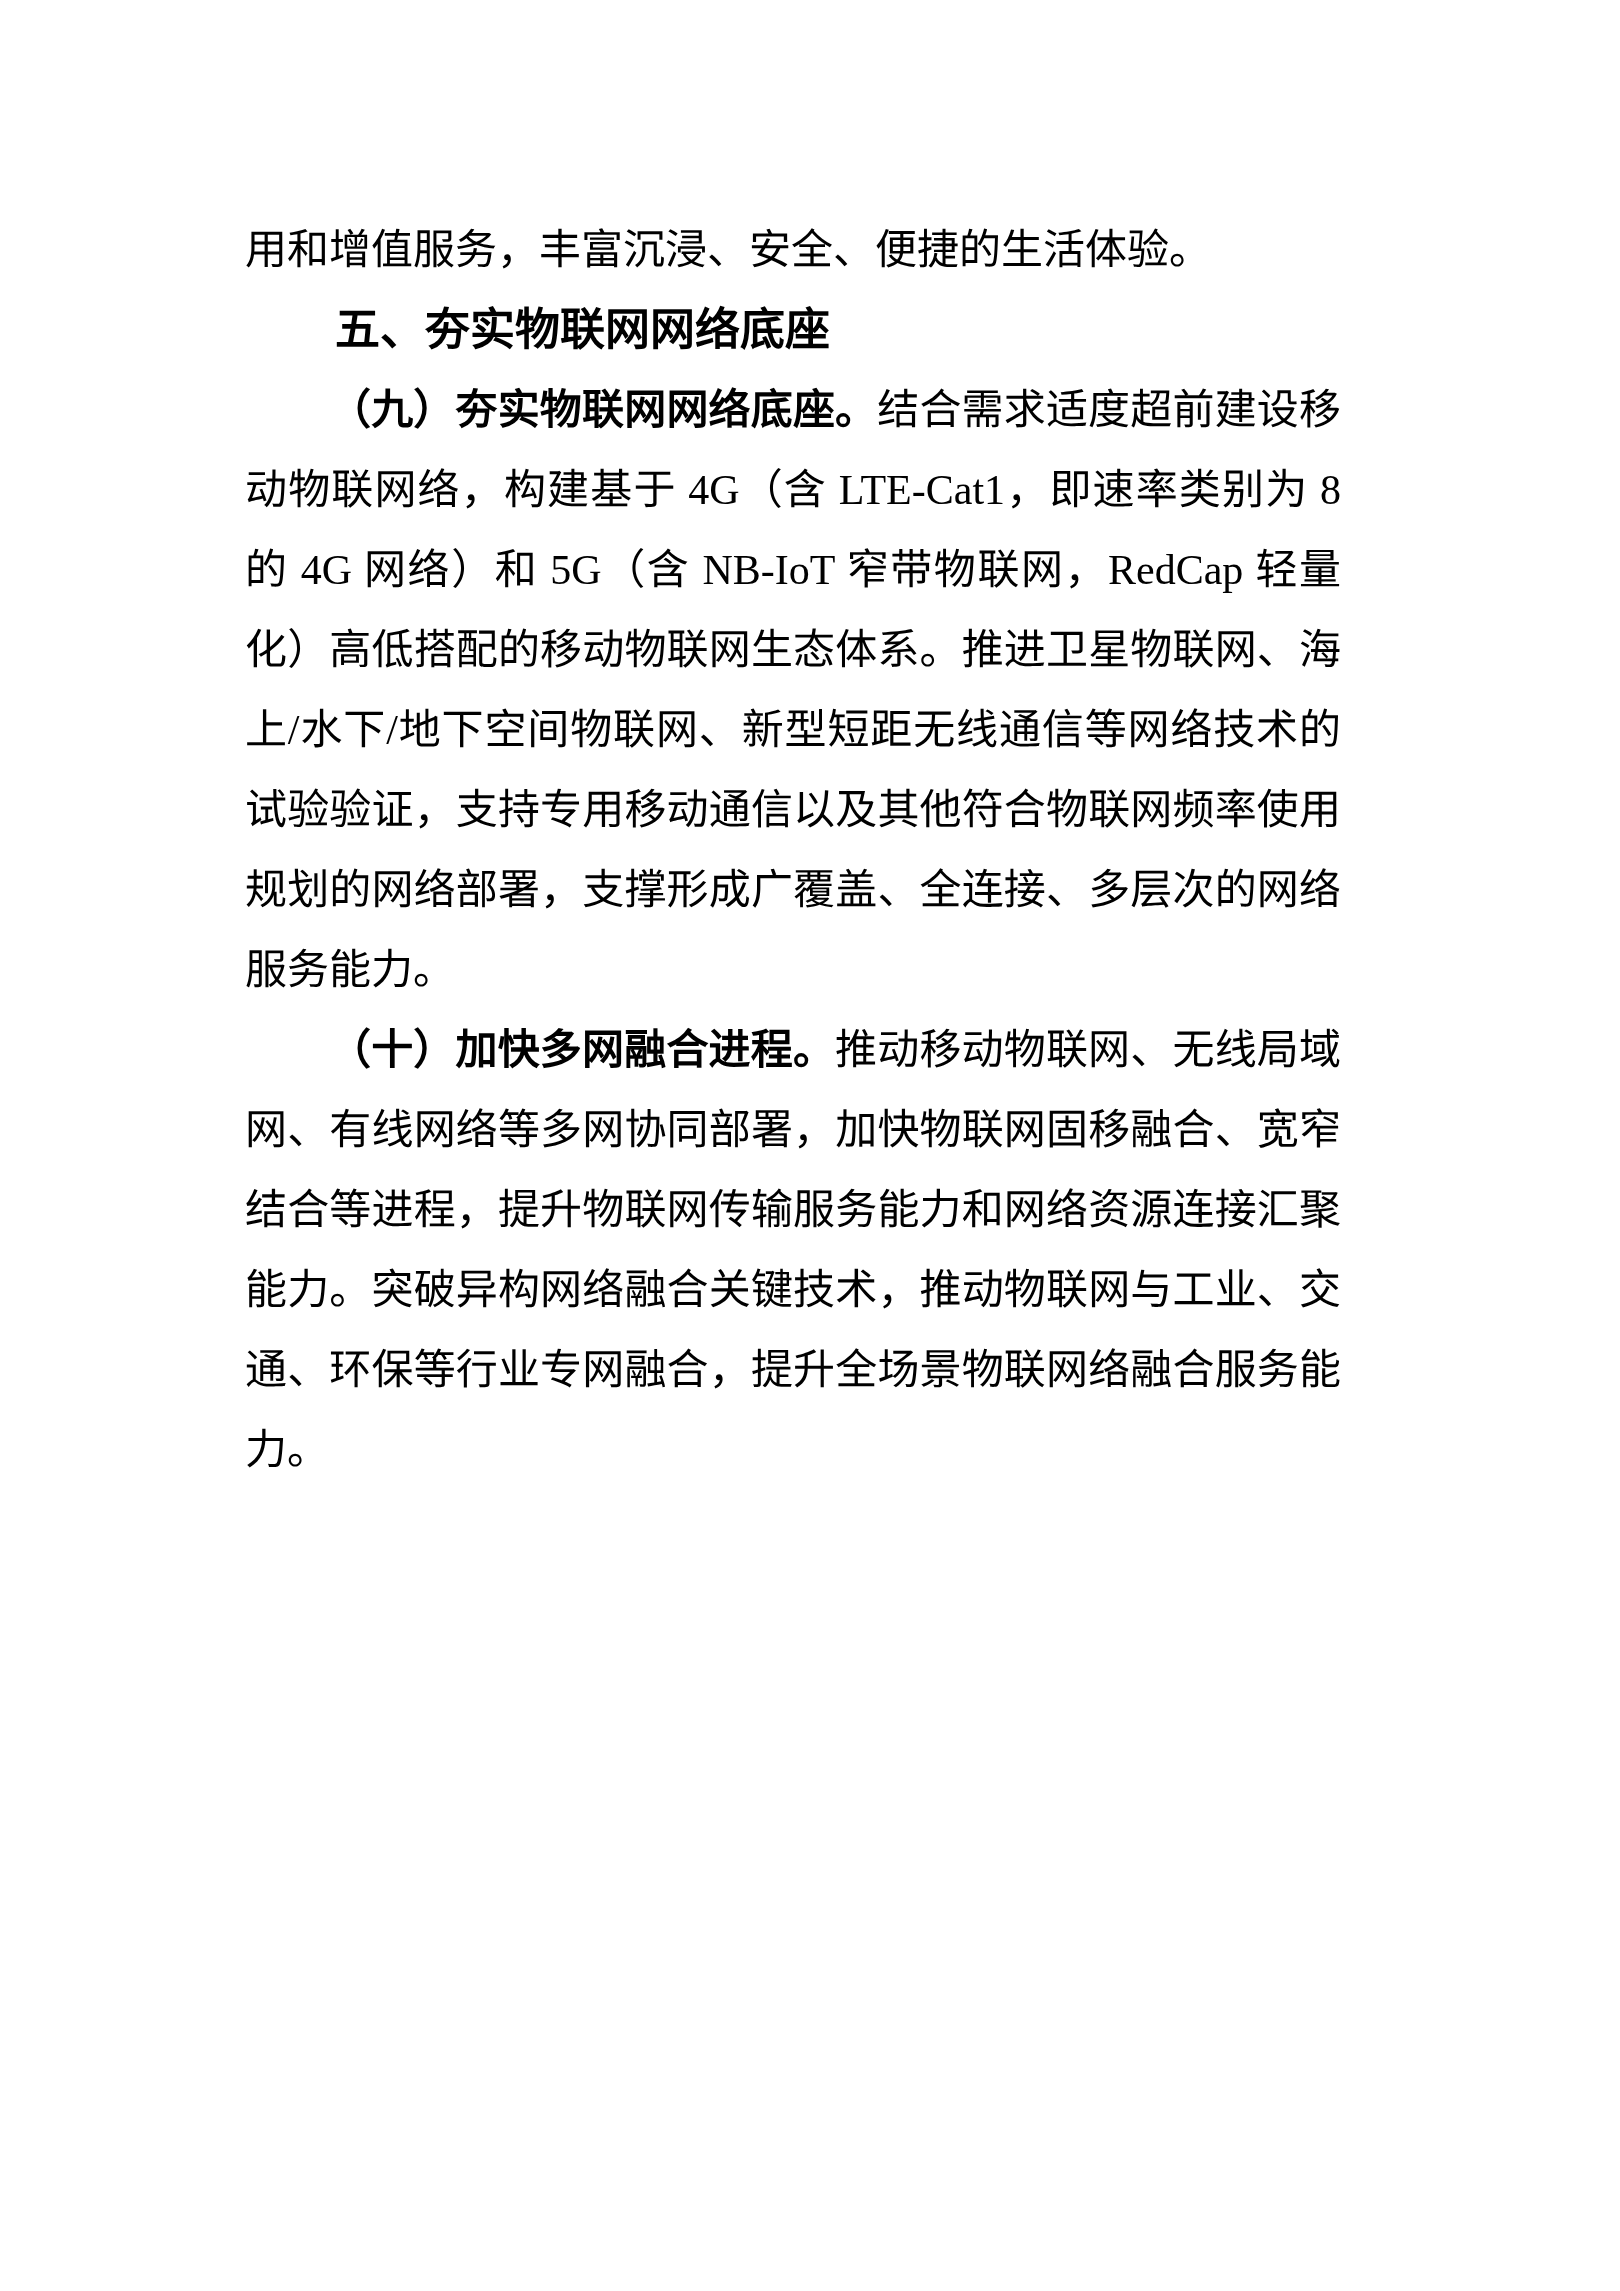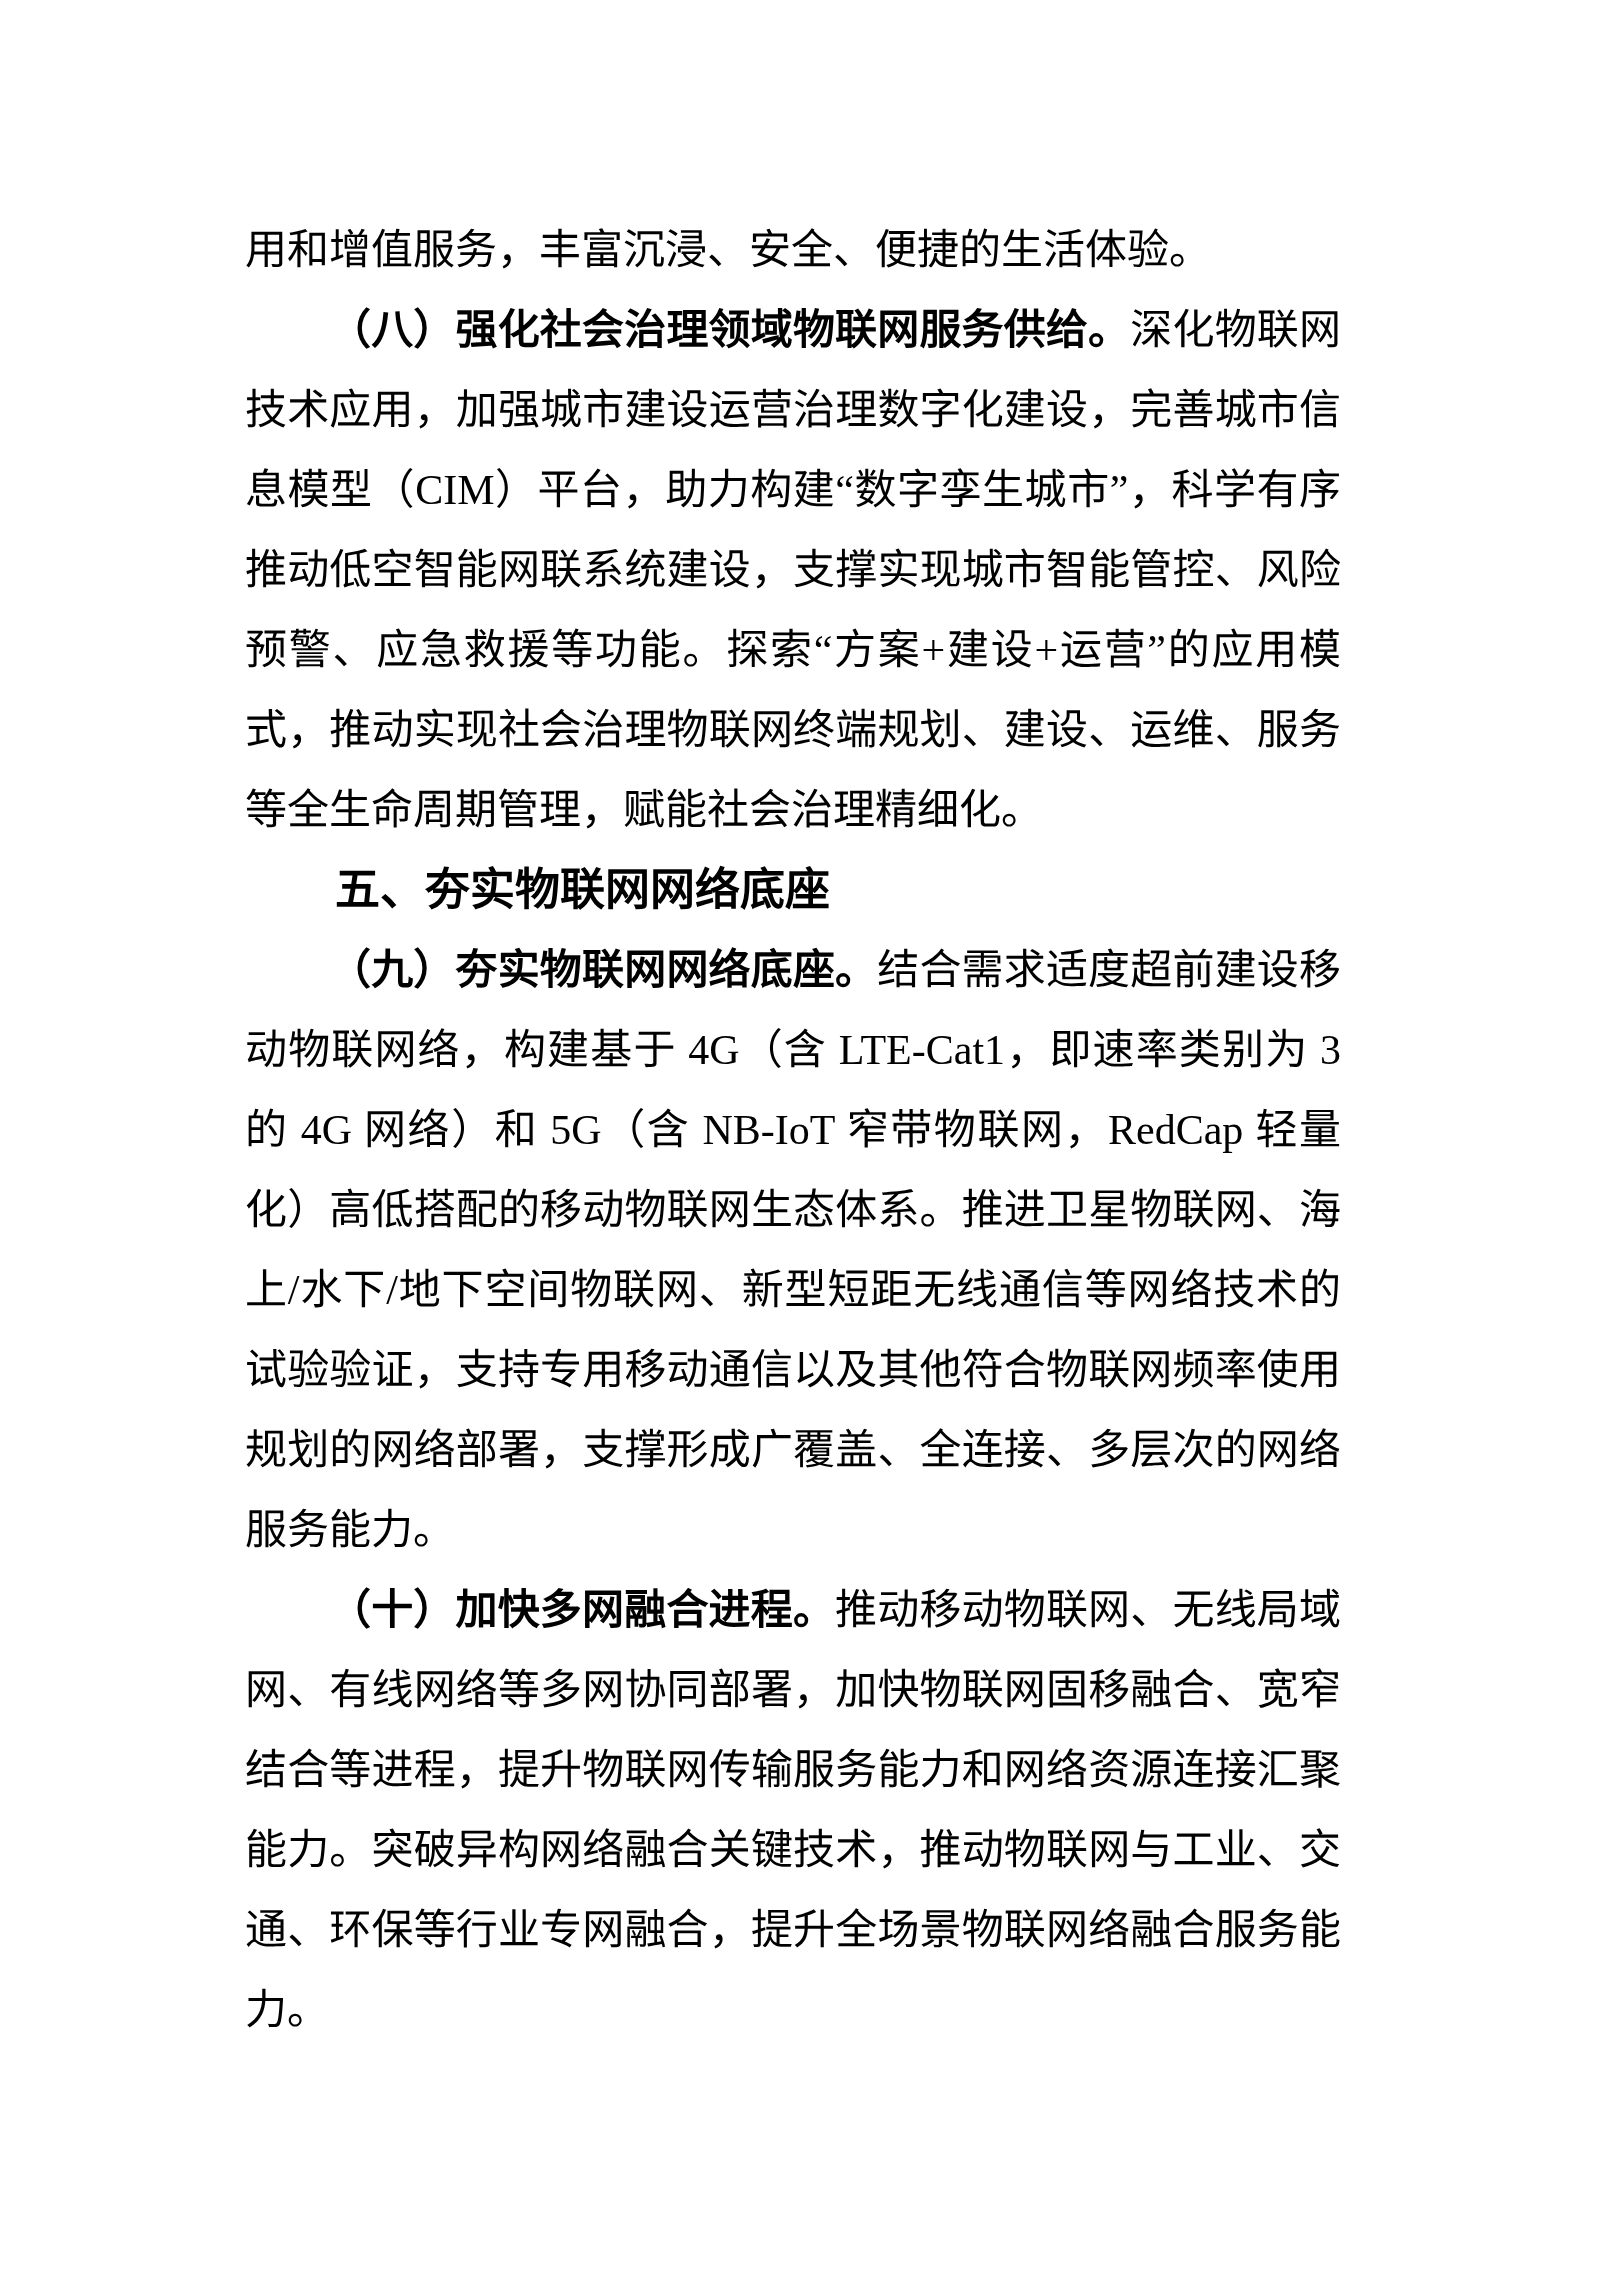--- a/index.html
+++ b/index.html
@@ -50,23 +50,22 @@
   }
 </style>
 </head>
 <body>
 
 <div class="page">
   <div class="content">
 
     <p class="para no-indent">用和增值服务，丰富沉浸、安全、便捷的生活体验。</p>
 
-    <p class="para"><span class="lead">（八）强化社会治理领域物联网服务供给。</span><span>深化物联网技术应用，加强城市建设运营治理数字化建设，完善城市信息模型（CIM）平台，助力构建“数字孪生城市”，科学有序推动低空智能网联系统建设，支撑实现城市智能管控、风险预警、应急救援等功能。探索“方案+建设+运营”的应用模式，推动实现社会治理物联网终端规划、建设、运维、服务等全生命周期管理，赋能社会治理精细化。</span></p>
 
     <h2 class="heading">五、夯实物联网网络底座</h2>
 
-    <p class="para"><span class="lead">（九）夯实物联网网络底座。</span><span>结合需求适度超前建设移动物联网络，构建基于 4G（含 LTE-Cat1，即速率类别为 3 的 4G 网络）和 5G（含 NB-IoT 窄带物联网，RedCap 轻量化）高低搭配的移动物联网生态体系。推进卫星物联网、海上/水下/地下空间物联网、新型短距无线通信等网络技术的试验验证，支持专用移动通信以及其他符合物联网频率使用规划的网络部署，支撑形成广覆盖、全连接、多层次的网络服务能力。</span></p>
+    <p class="para"><span class="lead">（九）夯实物联网网络底座。</span><span>结合需求适度超前建设移动物联网络，构建基于 4G（含 LTE-Cat1，即速率类别为 8 的 4G 网络）和 5G（含 NB-IoT 窄带物联网，RedCap 轻量化）高低搭配的移动物联网生态体系。推进卫星物联网、海上/水下/地下空间物联网、新型短距无线通信等网络技术的试验验证，支持专用移动通信以及其他符合物联网频率使用规划的网络部署，支撑形成广覆盖、全连接、多层次的网络服务能力。</span></p>
 
     <p class="para"><span class="lead">（十）加快多网融合进程。</span><span>推动移动物联网、无线局域网、有线网络等多网协同部署，加快物联网固移融合、宽窄结合等进程，提升物联网传输服务能力和网络资源连接汇聚能力。突破异构网络融合关键技术，推动物联网与工业、交通、环保等行业专网融合，提升全场景物联网络融合服务能力。</span></p>
 
   </div>
 </div>
 
 
 </body></html>

